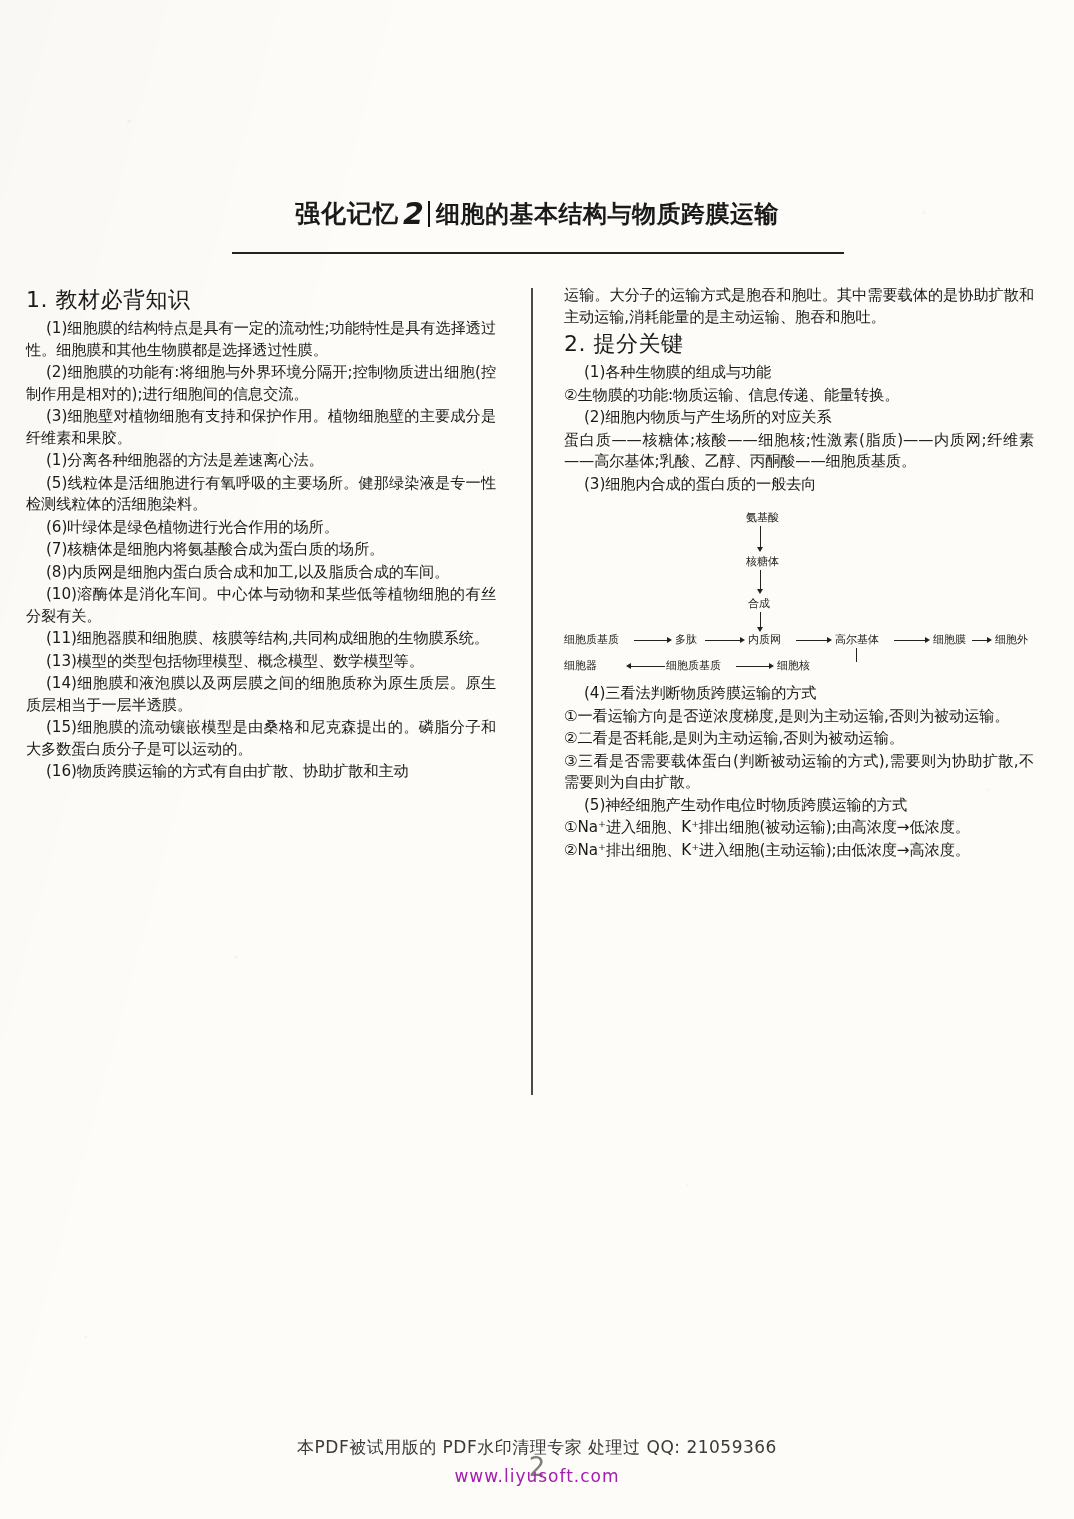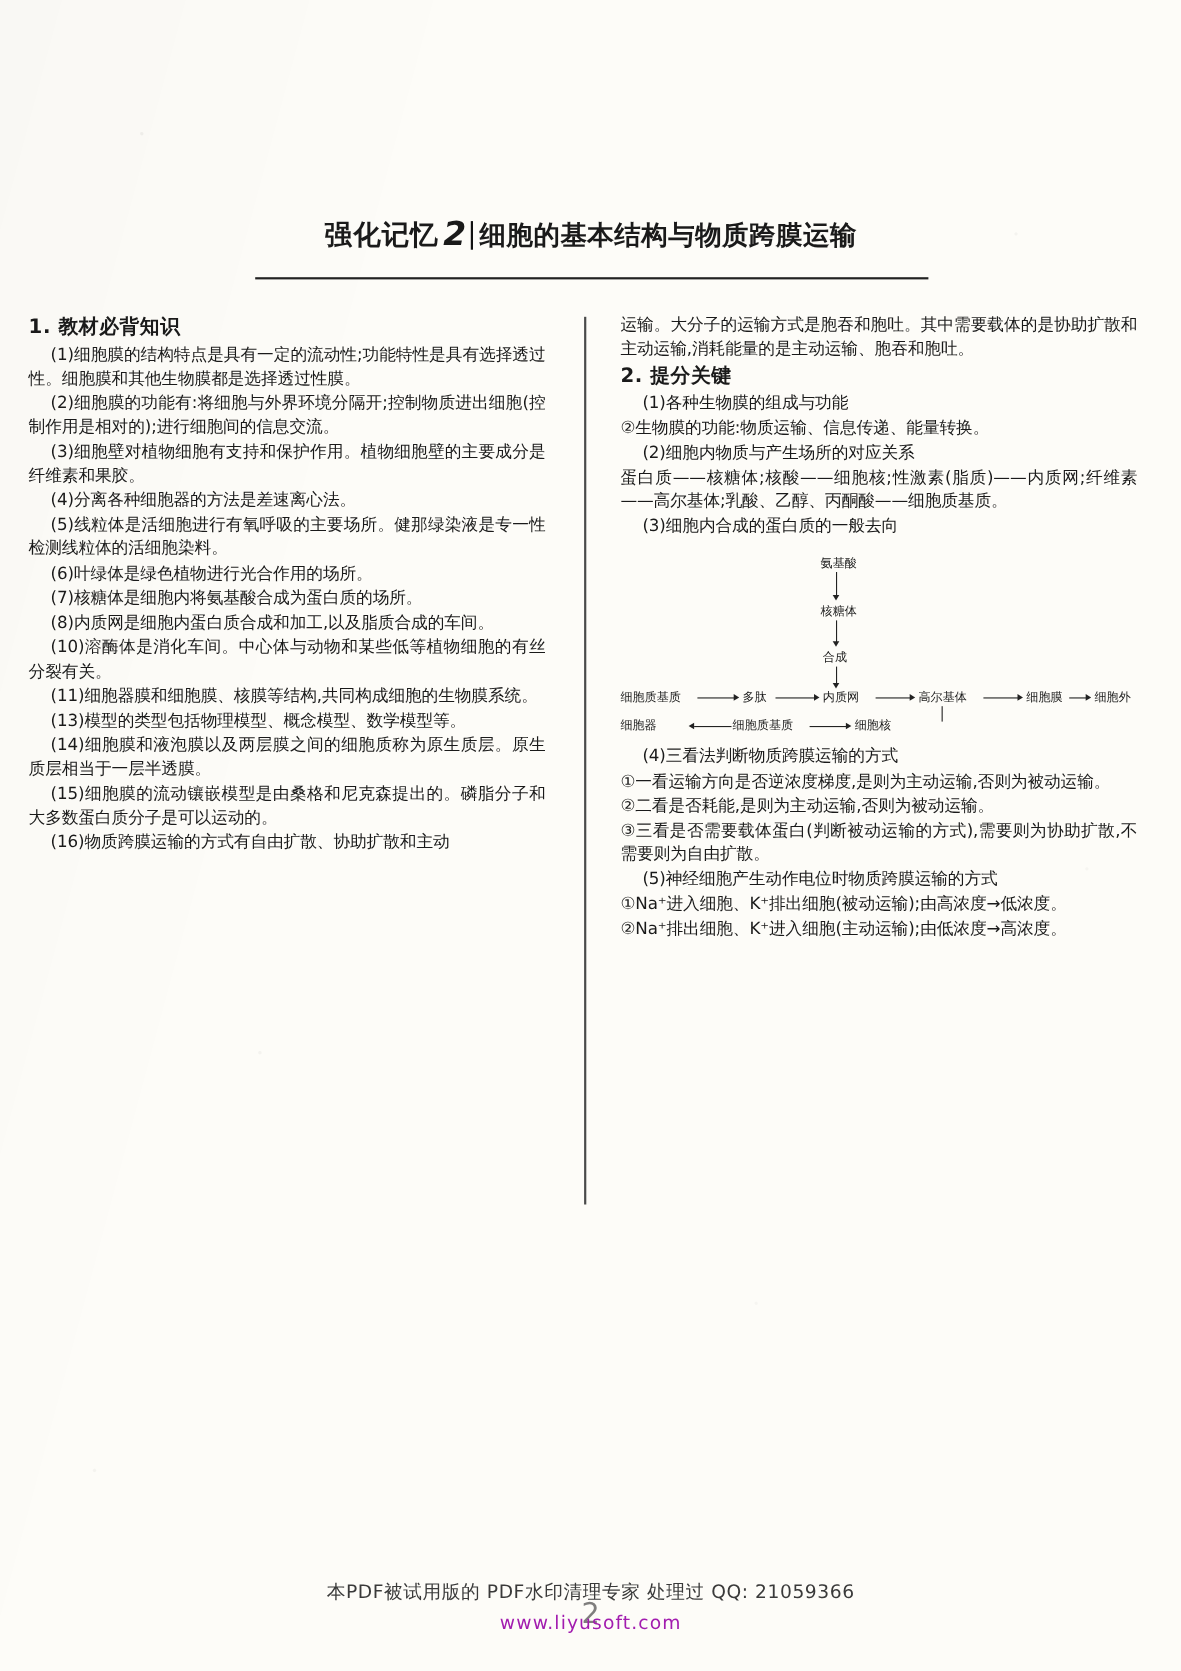--- a/index.html
+++ b/index.html
@@ -98,22 +98,22 @@
   .divider {
     position: absolute;
     left: 505px;
     top: 3px;
     width: 2px;
     height: 807px;
     background: #4a4a4a;
   }
 
   h2.sec {
-    font-size: 18px;
-    font-weight: bold;
+    font-size: 22px;
+    font-weight: normal;
     margin: 0 0 3px 0;
     letter-spacing: 0.5px;
   }
   .para {
     font-size: 15.2px;
     line-height: 21.5px;
     margin: 0 0 1px 0;
     text-align: justify;
     text-indent: 0;
     letter-spacing: -0.1px;
@@ -209,21 +209,21 @@
 
   <div class="cols">
 
     <div class="divider"></div>
 
     <div class="col left">
       <h2 class="sec">1. 教材必背知识</h2>
       <p class="para indent">(1)细胞膜的结构特点是具有一定的流动性;功能特性是具有选择透过性。细胞膜和其他生物膜都是选择透过性膜。</p>
       <p class="para indent">(2)细胞膜的功能有:将细胞与外界环境分隔开;控制物质进出细胞(控制作用是相对的);进行细胞间的信息交流。</p>
       <p class="para indent">(3)细胞壁对植物细胞有支持和保护作用。植物细胞壁的主要成分是纤维素和果胶。</p>
-      <p class="para indent">(4)分离各种细胞器的方法是差速离心法。</p>
+      <p class="para indent">(1)分离各种细胞器的方法是差速离心法。</p>
       <p class="para indent">(5)线粒体是活细胞进行有氧呼吸的主要场所。健那绿染液是专一性检测线粒体的活细胞染料。</p>
       <p class="para indent">(6)叶绿体是绿色植物进行光合作用的场所。</p>
       <p class="para indent">(7)核糖体是细胞内将氨基酸合成为蛋白质的场所。</p>
       <p class="para indent">(8)内质网是细胞内蛋白质合成和加工,以及脂质合成的车间。</p>
       <p class="para indent">(10)溶酶体是消化车间。中心体与动物和某些低等植物细胞的有丝分裂有关。</p>
       <p class="para indent">(11)细胞器膜和细胞膜、核膜等结构,共同构成细胞的生物膜系统。</p>
       <p class="para indent">(13)模型的类型包括物理模型、概念模型、数学模型等。</p>
       <p class="para indent">(14)细胞膜和液泡膜以及两层膜之间的细胞质称为原生质层。原生质层相当于一层半透膜。</p>
       <p class="para indent">(15)细胞膜的流动镶嵌模型是由桑格和尼克森提出的。磷脂分子和大多数蛋白质分子是可以运动的。</p>
       <p class="para indent">(16)物质跨膜运输的方式有自由扩散、协助扩散和主动</p>

